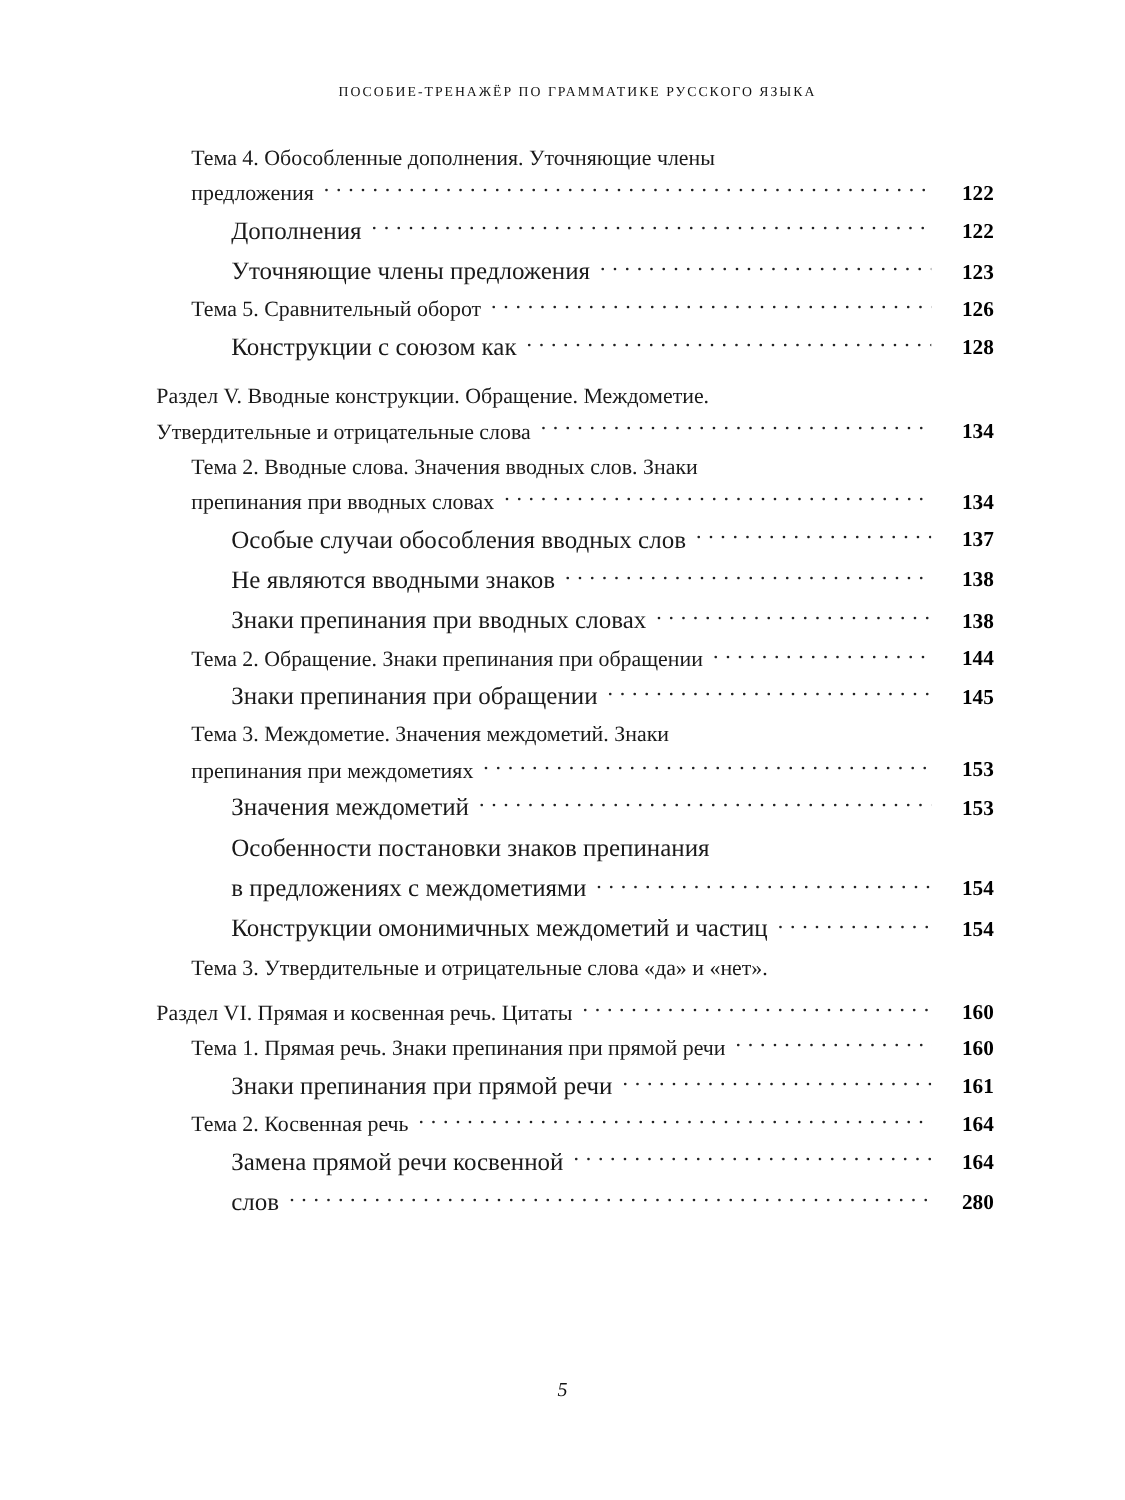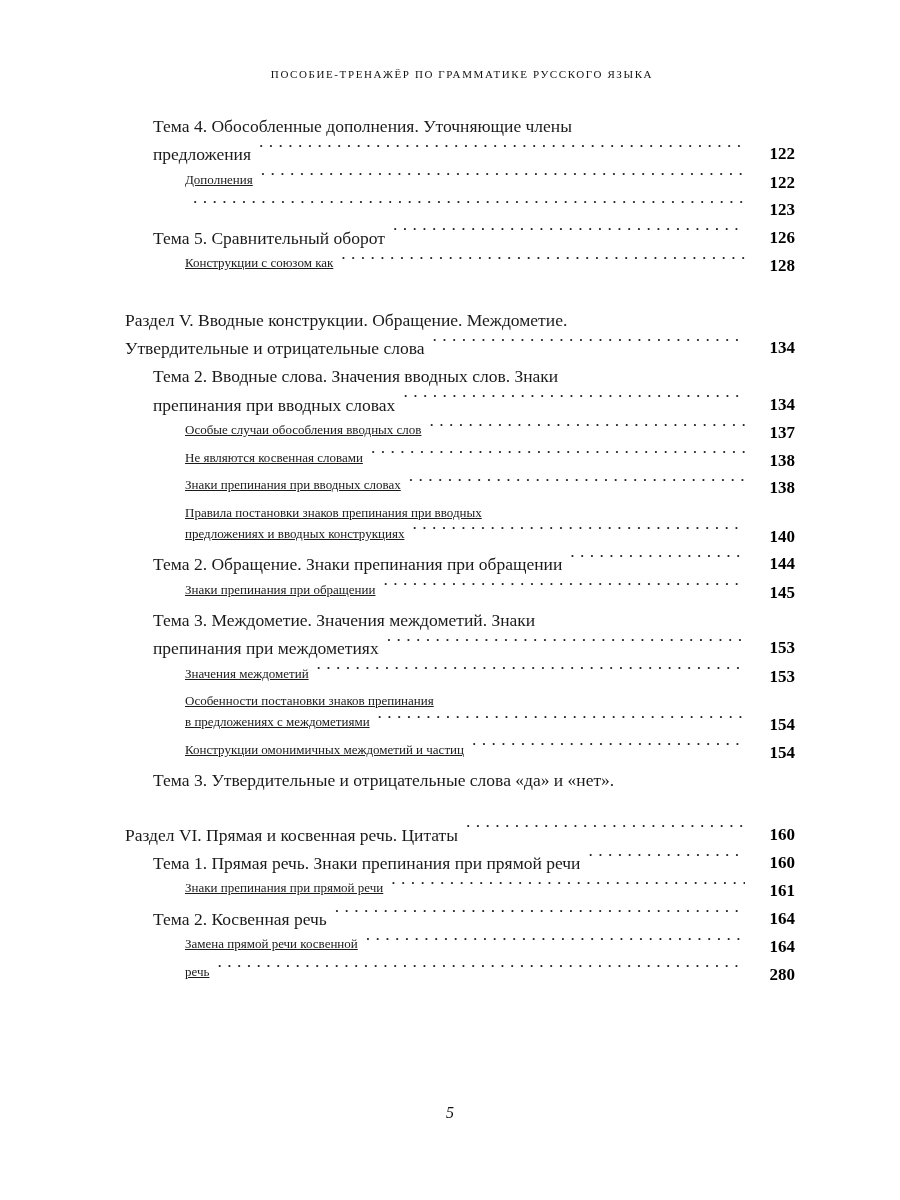--- a/index.html
+++ b/index.html
@@ -38,30 +38,30 @@
   .toc {
     position: absolute;
     top: 112px;
     left: 125px;
     width: 670px;
   }
   .group {
     margin-bottom: 0;
   }
   .group + .group {
-    margin-top: 26px;
+    margin-top: 8px;
   }
   .entry {
     display: block;
     margin: 0;
     padding: 0;
   }
   .line {
     display: flex;
-    align-items: flex-start;
+    align-items: center;
     width: 100%;
     line-height: 1.62;
   }
   .txt {
     white-space: pre-wrap;
     font-size: 17.5px;
   }
   .leader {
     flex: 1 1 auto;
     position: relative;
@@ -85,21 +85,21 @@
     text-align: right;
     font-size: 17px;
     font-weight: bold;
     color: #000;
   }
   
   .lvl0 > .line > .txt { font-size: 17.5px; }
   .lvl0 { padding-left: 0px; }
   .lvl1 { padding-left: 28px; }
   .lvl2 { padding-left: 60px; }
-  .lvl2 > .line > .txt { font-size: 13px; text-decoration: underline; }
+  .lvl2 > .line > .txt { font-size: 20px; }
   .lvl1 > .line > .txt { font-size: 17.5px; }
   .footer {
     position: absolute;
     bottom: 78px;
     left: 0;
     width: 900px;
     text-align: center;
     font-size: 16px;
     font-style: italic;
     color: #111;
@@ -126,20 +126,21 @@
         </div>
         <div class="entry lvl2">
           <div class="line">
             <span class="txt">Дополнения</span>
             <span class="leader"></span>
             <span class="pageno">122</span>
           </div>
         </div>
         <div class="entry lvl2">
           <div class="line">
+            <span class="txt">Уточняющие члены предложения</span>
             <span class="leader"></span>
             <span class="pageno">123</span>
           </div>
         </div>
         <div class="entry lvl1">
           <div class="line">
             <span class="txt">Тема 5. Сравнительный оборот</span>
             <span class="leader"></span>
             <span class="pageno">126</span>
           </div>
@@ -175,40 +176,30 @@
         </div>
         <div class="entry lvl2">
           <div class="line">
             <span class="txt">Особые случаи обособления вводных слов</span>
             <span class="leader"></span>
             <span class="pageno">137</span>
           </div>
         </div>
         <div class="entry lvl2">
           <div class="line">
-            <span class="txt">Не являются косвенная словами</span>
+            <span class="txt">Не являются вводными знаков</span>
             <span class="leader"></span>
             <span class="pageno">138</span>
           </div>
         </div>
         <div class="entry lvl2">
           <div class="line">
             <span class="txt">Знаки препинания при вводных словах</span>
             <span class="leader"></span>
             <span class="pageno">138</span>
-          </div>
-        </div>
-        <div class="entry lvl2">
-          <div class="line">
-            <span class="txt">Правила постановки знаков препинания при вводных</span>
-          </div>
-          <div class="line">
-            <span class="txt">предложениях и вводных конструкциях</span>
-            <span class="leader"></span>
-            <span class="pageno">140</span>
           </div>
         </div>
         <div class="entry lvl1">
           <div class="line">
             <span class="txt">Тема 2. Обращение. Знаки препинания при обращении</span>
             <span class="leader"></span>
             <span class="pageno">144</span>
           </div>
         </div>
         <div class="entry lvl2">
@@ -289,21 +280,21 @@
         </div>
         <div class="entry lvl2">
           <div class="line">
             <span class="txt">Замена прямой речи косвенной</span>
             <span class="leader"></span>
             <span class="pageno">164</span>
           </div>
         </div>
         <div class="entry lvl2">
           <div class="line">
-            <span class="txt">речь</span>
+            <span class="txt">слов</span>
             <span class="leader"></span>
             <span class="pageno">280</span>
           </div>
         </div>
       </div>
     </div>
 
   <div class="footer">5</div>
 
 </div>

